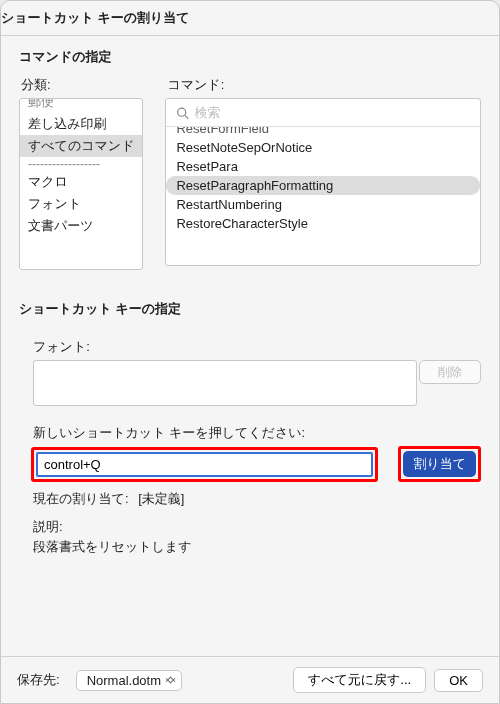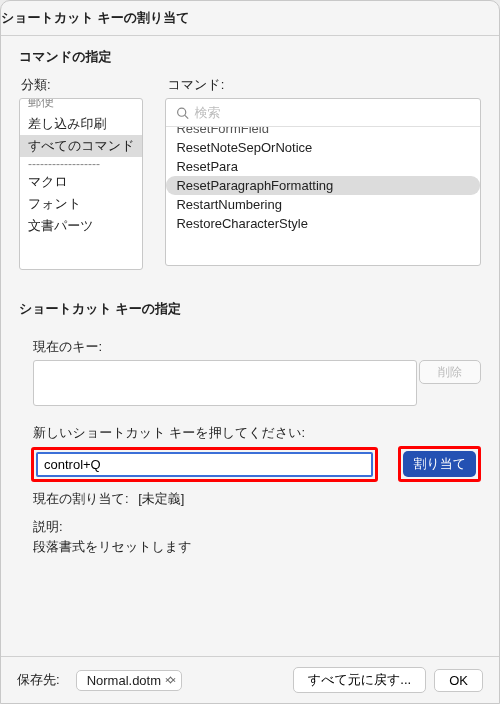--- a/index.html
+++ b/index.html
@@ -338,21 +338,21 @@
             <div class="cmd-item">RestartNumbering</div>
             <div class="cmd-item">RestoreCharacterStyle</div>
           </div>
         </div>
       </div>
     </div>
 
     <div class="section-title">ショートカット キーの指定</div>
 
     <div class="keys-section">
-      <div class="field-label" style="padding-left:14px;">現在のキー:</div>
+      <div class="field-label" style="padding-left:14px;">フォント:</div>
       <div class="current-row" style="padding-left:14px;">
         <div class="current-box"></div>
         <button class="delete-btn" disabled="">削除</button>
       </div>
 
       <div class="field-label" style="padding-left:14px;">新しいショートカット キーを押してください:</div>
       <div class="new-key-row" style="padding-left:12px;">
         <div class="red-outline">
           <input class="key-input" type="text" value="control+Q" style="">
         </div>

